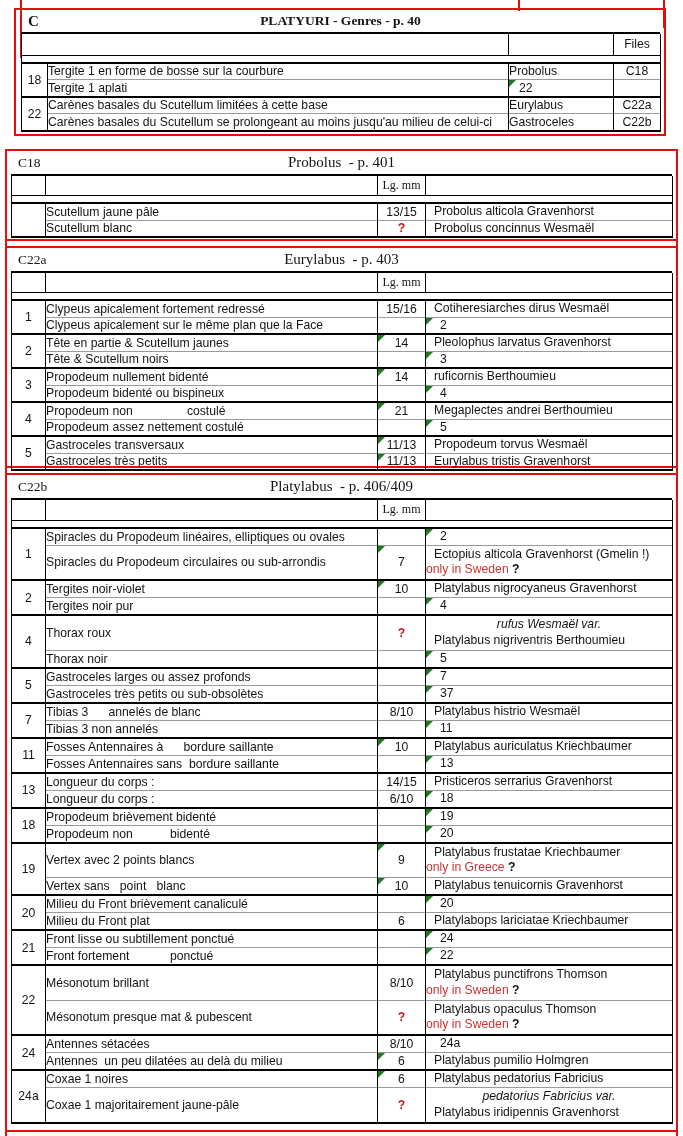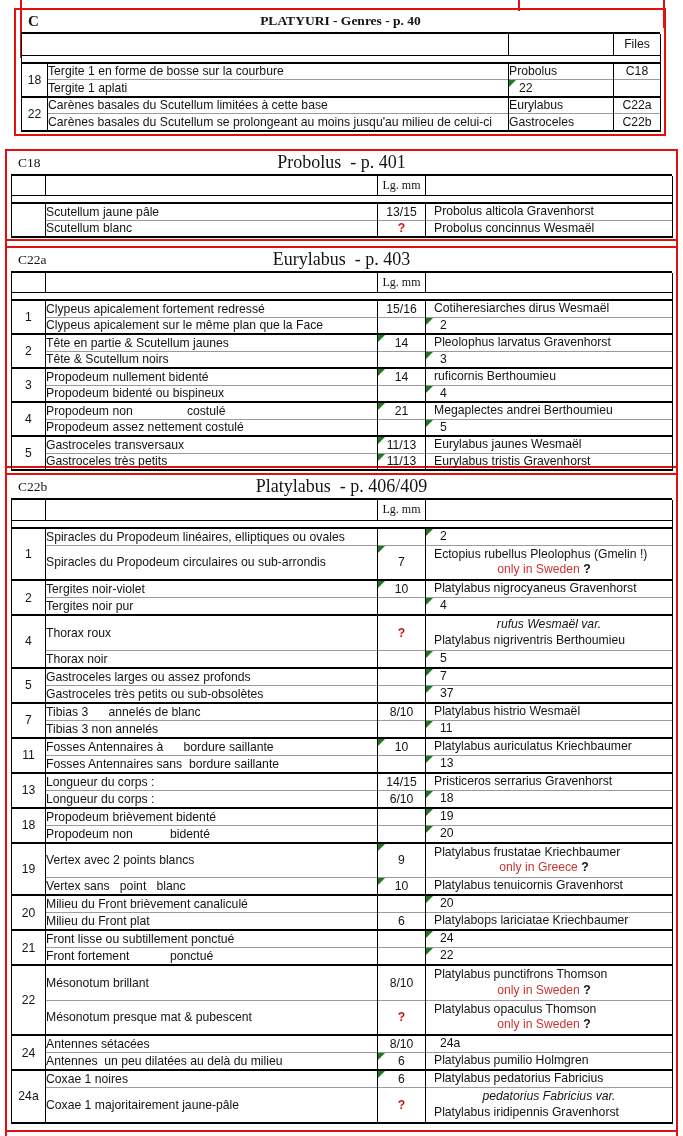--- a/index.html
+++ b/index.html
@@ -5,21 +5,21 @@
   html,body{margin:0;padding:0;background:#fff;}
   .page{position:relative;width:683px;height:1136px;background:#ffffff;overflow:hidden;
         font-family:"Liberation Sans",sans-serif;color:#141414;}
   .redline{position:absolute;background:#e60f0f;}
   .frame{position:absolute;border:2px solid #e60f0f;box-sizing:border-box;}
   .tblwrap{position:relative;}
   .sec-title{position:relative;border-bottom:2px solid #000;}
   .sec-title .code{position:absolute;left:7px;top:0;bottom:0;display:flex;align-items:center;
                    font-family:"Liberation Serif",serif;font-size:13.5px;}
   .sec-title .head{display:block;text-align:center;font-family:"Liberation Serif",serif;
-                   font-size:18px;white-space:pre-wrap;}
+                   font-size:15px;white-space:pre-wrap;}
   .top-title{height:22px;}
   .top-title .head{line-height:22px;font-weight:bold;font-size:13.5px;}
   .top-title .code{font-weight:bold;font-size:15px;}
   .s-title{height:23px;}
   .s-title .head{line-height:23px;}
   table.key{border-collapse:collapse;table-layout:fixed;width:100%;}
   table.key td{padding:0;margin:0;vertical-align:middle;font-size:12.2px;overflow:hidden;}
   
   .c-num{text-align:center;border-left:1px solid #000;border-right:1px solid #000;font-size:12.5px;}
   .c-desc{border-right:1px solid #000;padding-left:6px;white-space:pre-wrap;}
@@ -35,21 +35,21 @@
   
   tr.ga td{border-top:2px solid #000;}
   tr.gb td{border-top:1px solid #9b9b9b;}
   tr.bottom-spacer td{border-top:2px solid #000;}
   .lgred{color:#d41313;font-weight:bold;}
   .mark{position:absolute;top:0;left:0;width:0;height:0;
         border-top:7px solid #1e7a1e;border-right:7px solid transparent;}
   .sp-plain{padding-left:8px;line-height:15.5px;}
   .sp-ref{padding-left:14px;line-height:15.5px;}
   .sp-italic{text-align:center;font-style:italic;line-height:15.5px;}
-  .sp-redq{text-align:center;padding-right:10px;line-height:15.5px;}
+  .sp-redq{text-align:left;padding-right:10px;line-height:15.5px;}
   .rednote{color:#cc3333;}
   .blackq{color:#111;font-weight:bold;}
   .gen-ref{padding-left:10px;}
 </style>
 </head>
 <body>
 
 <div class="page">
 
   <div class="redline" style="left:20px;top:0;width:2px;height:58px;"></div>
@@ -248,21 +248,21 @@
               <td class="c-sp">
                 <span class="mark"></span>
                 <div class="sp-ref">5</div>
               </td>
             </tr>
             <tr class="ga" style="height: 16.5px;">
               <td class="c-num" rowspan="2">5</td>
               <td class="c-desc">Gastroceles transversaux</td>
               <td class="c-lg"><span>11/13</span><span class="mark"></span></td>
               <td class="c-sp">
-                <div class="sp-plain">Eurylabus jaunes Wesmaël</div>
+                <div class="sp-plain">Propodeum torvus Wesmaël</div>
               </td>
             </tr>
             <tr class="gb" style="height: 16.5px;">
               <td class="c-desc">Gastroceles très petits</td>
               <td class="c-lg"><span>11/13</span><span class="mark"></span></td>
               <td class="c-sp">
                 <div class="sp-plain">Eurylabus tristis Gravenhorst</div>
               </td>
             </tr>
             <tr class="bottom-spacer" style="height: 4px;">
@@ -304,21 +304,21 @@
               <td class="c-lg"><span></span></td>
               <td class="c-sp">
                 <span class="mark"></span>
                 <div class="sp-ref">2</div>
               </td>
             </tr>
             <tr class="gb" style="height: 35px;">
               <td class="c-desc">Spiracles du Propodeum circulaires ou sub-arrondis</td>
               <td class="c-lg"><span>7</span><span class="mark"></span></td>
               <td class="c-sp">
-                <div class="sp-plain">Ectopius rubellus Pleolophus (Gmelin !)</div>
+                <div class="sp-plain">Ectopius alticola Gravenhorst (Gmelin !)</div>
                 <div class="sp-redq"><span class="rednote">only in Sweden</span><span class="blackq"> ?</span></div>
               </td>
             </tr>
             <tr class="ga" style="height: 17.5px;">
               <td class="c-num" rowspan="2">2</td>
               <td class="c-desc">Tergites noir-violet</td>
               <td class="c-lg"><span>10</span><span class="mark"></span></td>
               <td class="c-sp">
                 <div class="sp-plain">Platylabus nigrocyaneus Gravenhorst</div>
               </td>

